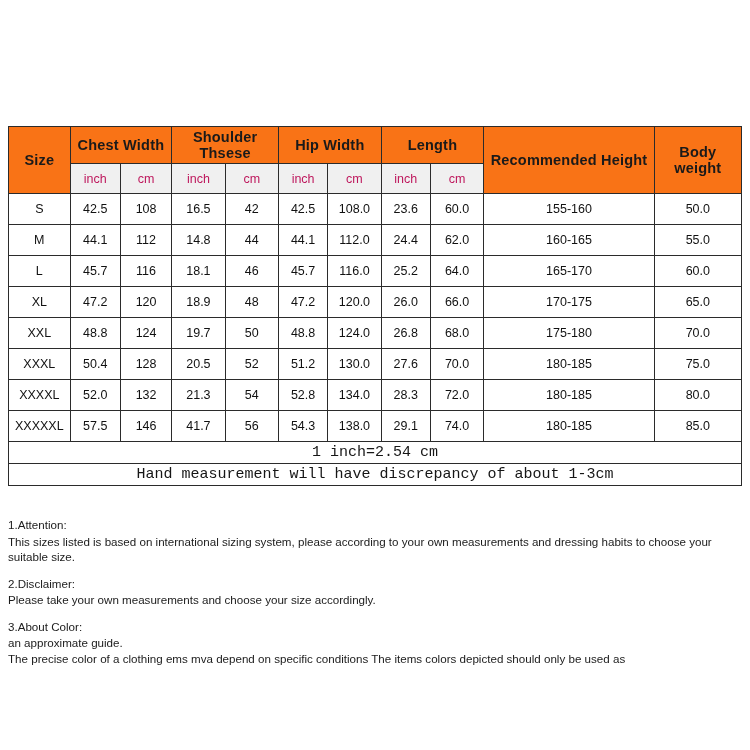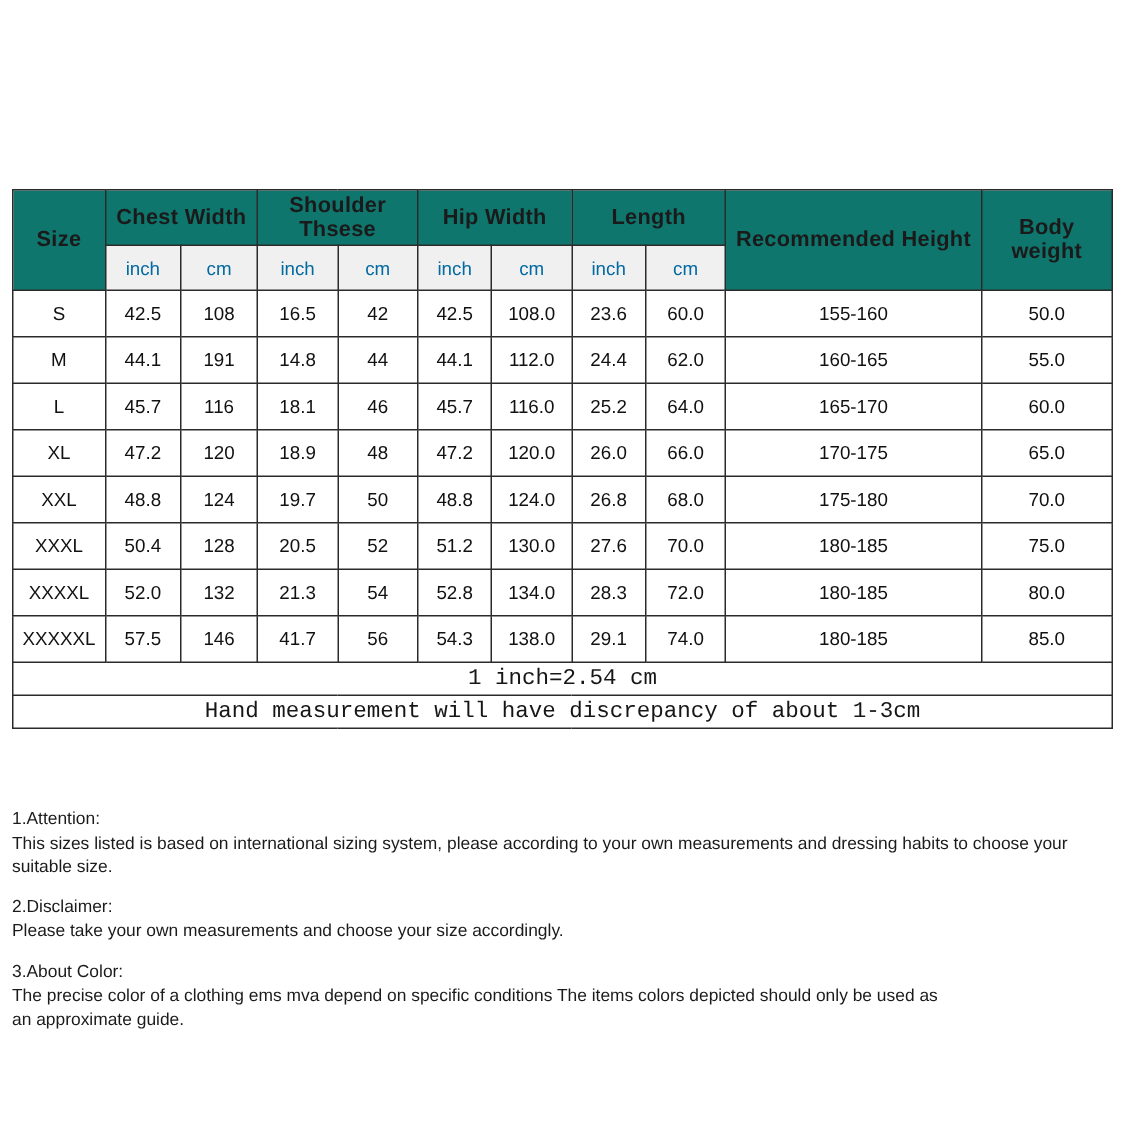--- a/index.html
+++ b/index.html
@@ -34,51 +34,51 @@
   }
   table.size-table td,
   table.size-table th {
     border: 1px solid #2b2b2b;
     text-align: center;
     vertical-align: middle;
     font-weight: normal;
     padding: 0;
   }
   tr.head-row td {
-    background: #0f766e;
+    background: #f97316;
     font-size: 14.5px;
     font-weight: bold;
     height: 36px;
     letter-spacing: 0.2px;
   }
   tr.unit-row td {
     background: #f0f0f0;
     font-size: 12.5px;
     height: 29px;
-    color: #0369a1;
+    color: #be185d;
   }
   tr.data-row td {
     font-size: 12.5px;
     height: 30px;
     color: #111111;
   }
   tr.data-row td.size-cell {
     font-size: 12.5px;
   }
   tr.note-row td {
     font-family: "Liberation Mono", monospace;
     font-size: 15px;
     height: 21px;
     color: #161616;
     letter-spacing: 0px;
   }
   .notes {
     position: absolute;
     left: 8px;
-    top: 538px;
+    top: 517px;
     width: 740px;
     font-size: 11.6px;
     line-height: 15.5px;
     color: #1b1b1b;
   }
   .notes .block {
     margin-bottom: 11px;
   }
   .notes .title {
     margin-bottom: 1px;
@@ -137,21 +137,21 @@
           <td>42.5</td>
           <td>108.0</td>
           <td>23.6</td>
           <td>60.0</td>
           <td>155-160</td>
           <td>50.0</td>
         </tr>
         <tr class="data-row">
           <td class="size-cell">M</td>
           <td>44.1</td>
-          <td>191</td>
+          <td>112</td>
           <td>14.8</td>
           <td>44</td>
           <td>44.1</td>
           <td>112.0</td>
           <td>24.4</td>
           <td>62.0</td>
           <td>160-165</td>
           <td>55.0</td>
         </tr>
         <tr class="data-row">
@@ -247,18 +247,18 @@
     <div class="block">
       <p class="title">1.Attention:</p>
       <p>This sizes listed is based on international sizing system, please according to your own measurements and dressing habits to choose your suitable size.</p>
     </div>
     <div class="block">
       <p class="title">2.Disclaimer:</p>
       <p>Please take your own measurements and choose your size accordingly.</p>
     </div>
     <div class="block">
       <p class="title">3.About Color:</p>
+      <p>an approximate guide.</p>
       <p>The precise color of a clothing ems mva depend on specific conditions The items colors depicted should only be used as</p>
-      <p>an approximate guide.</p>
     </div>
   </div>
 
 </div>
 
 </body></html>

